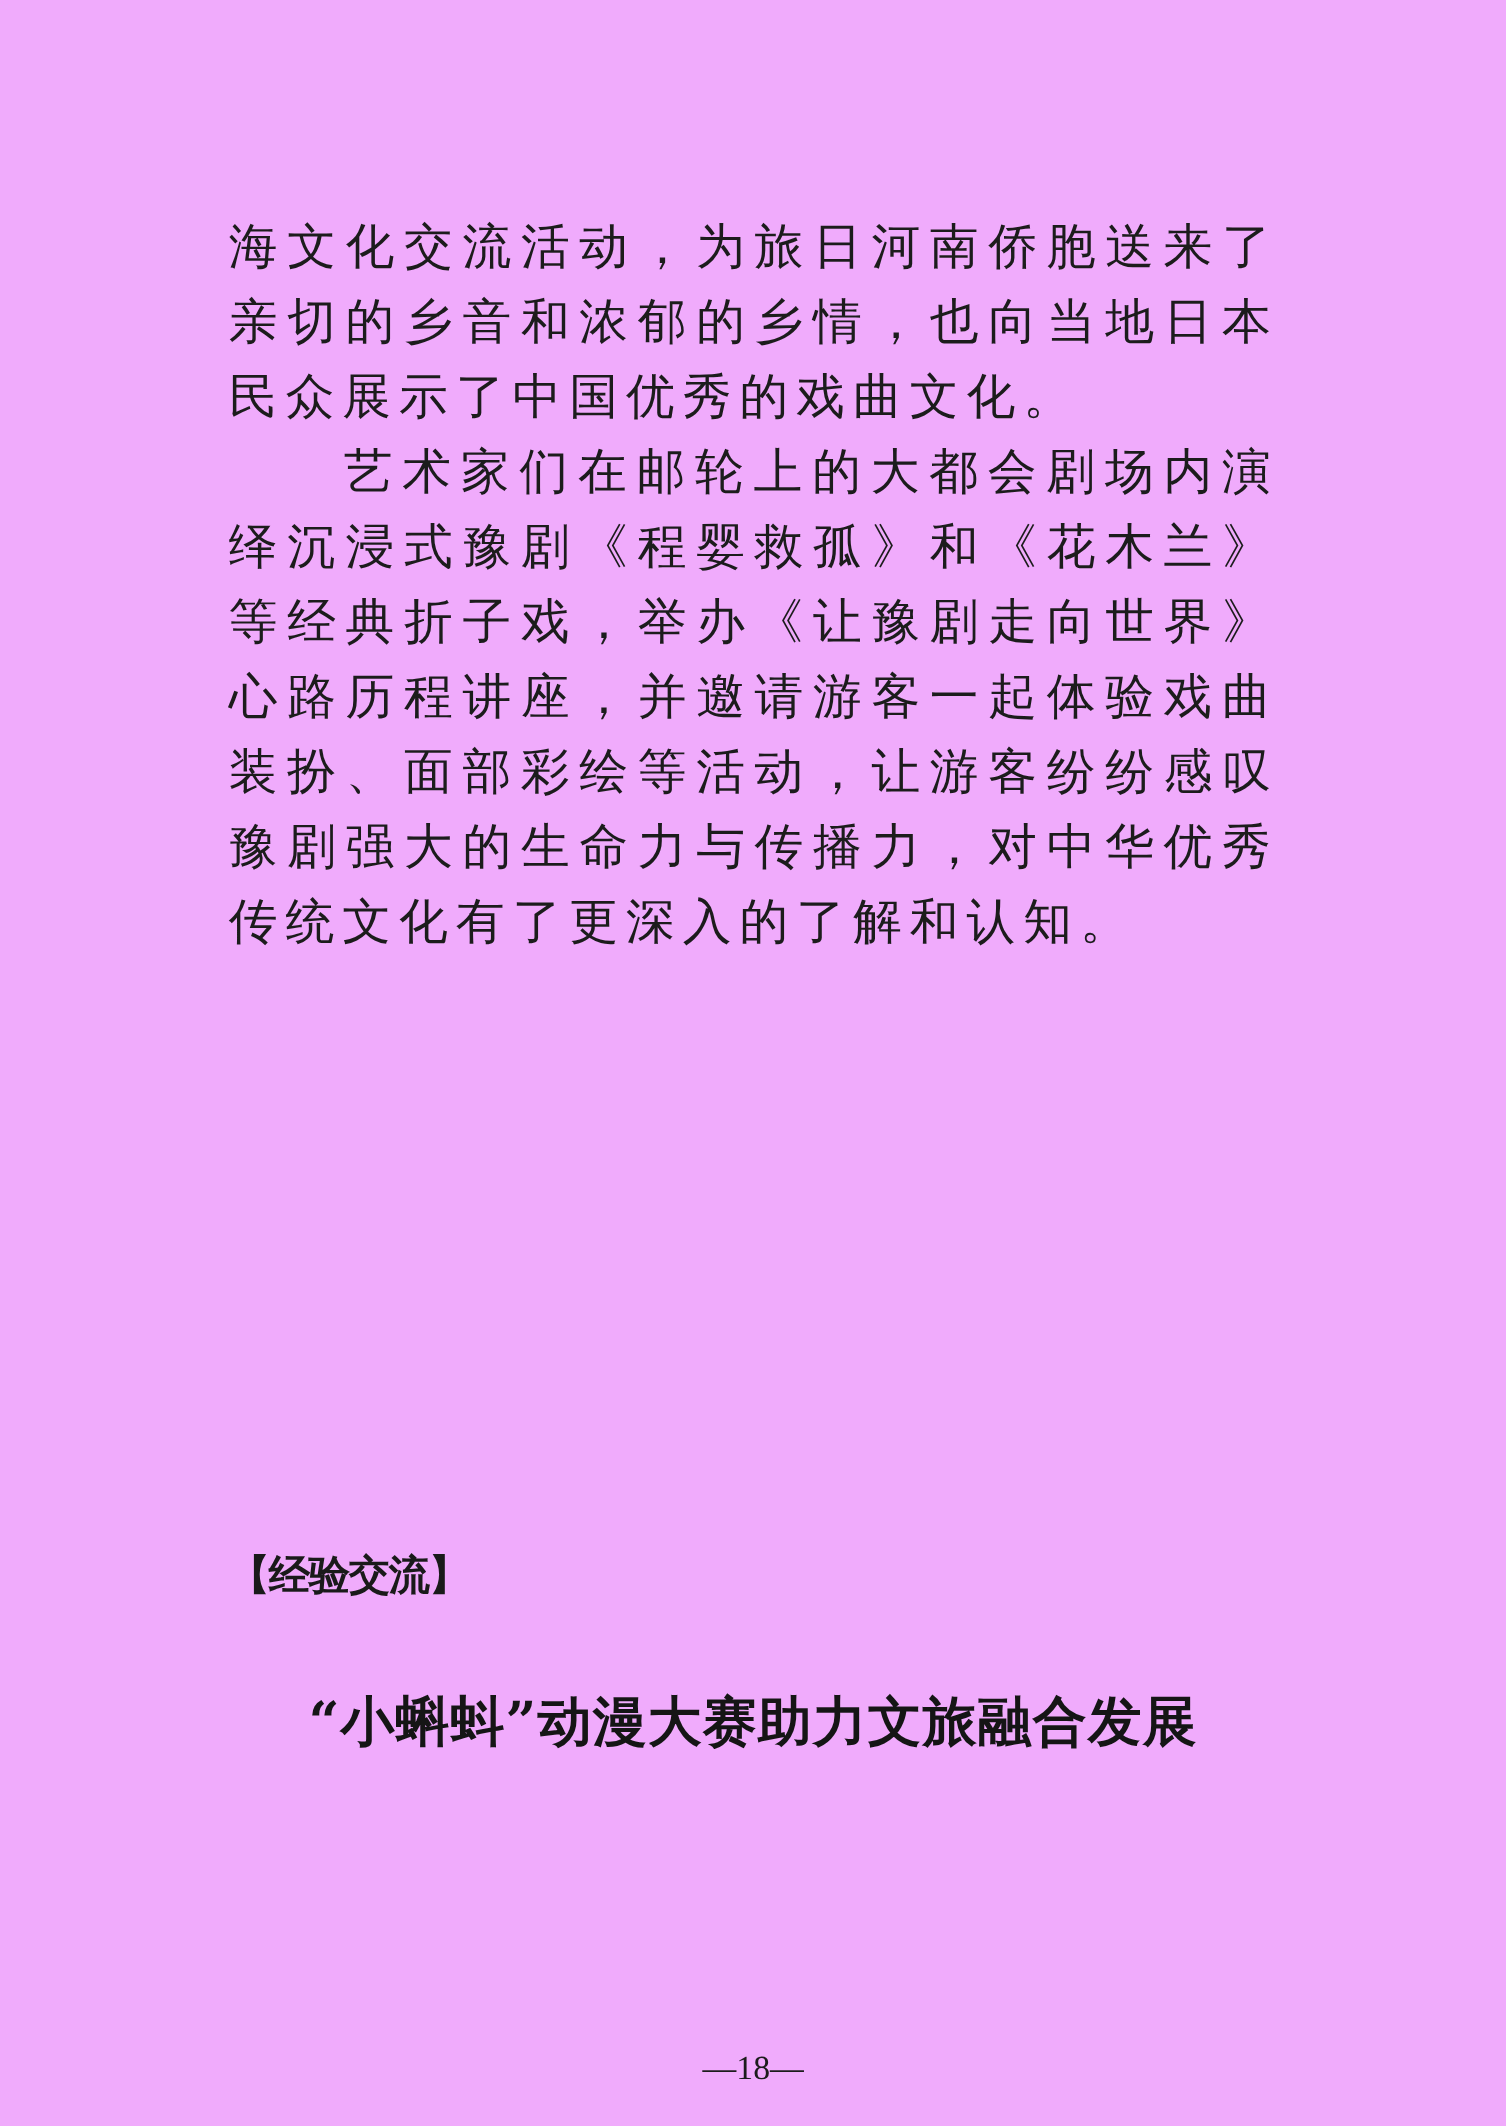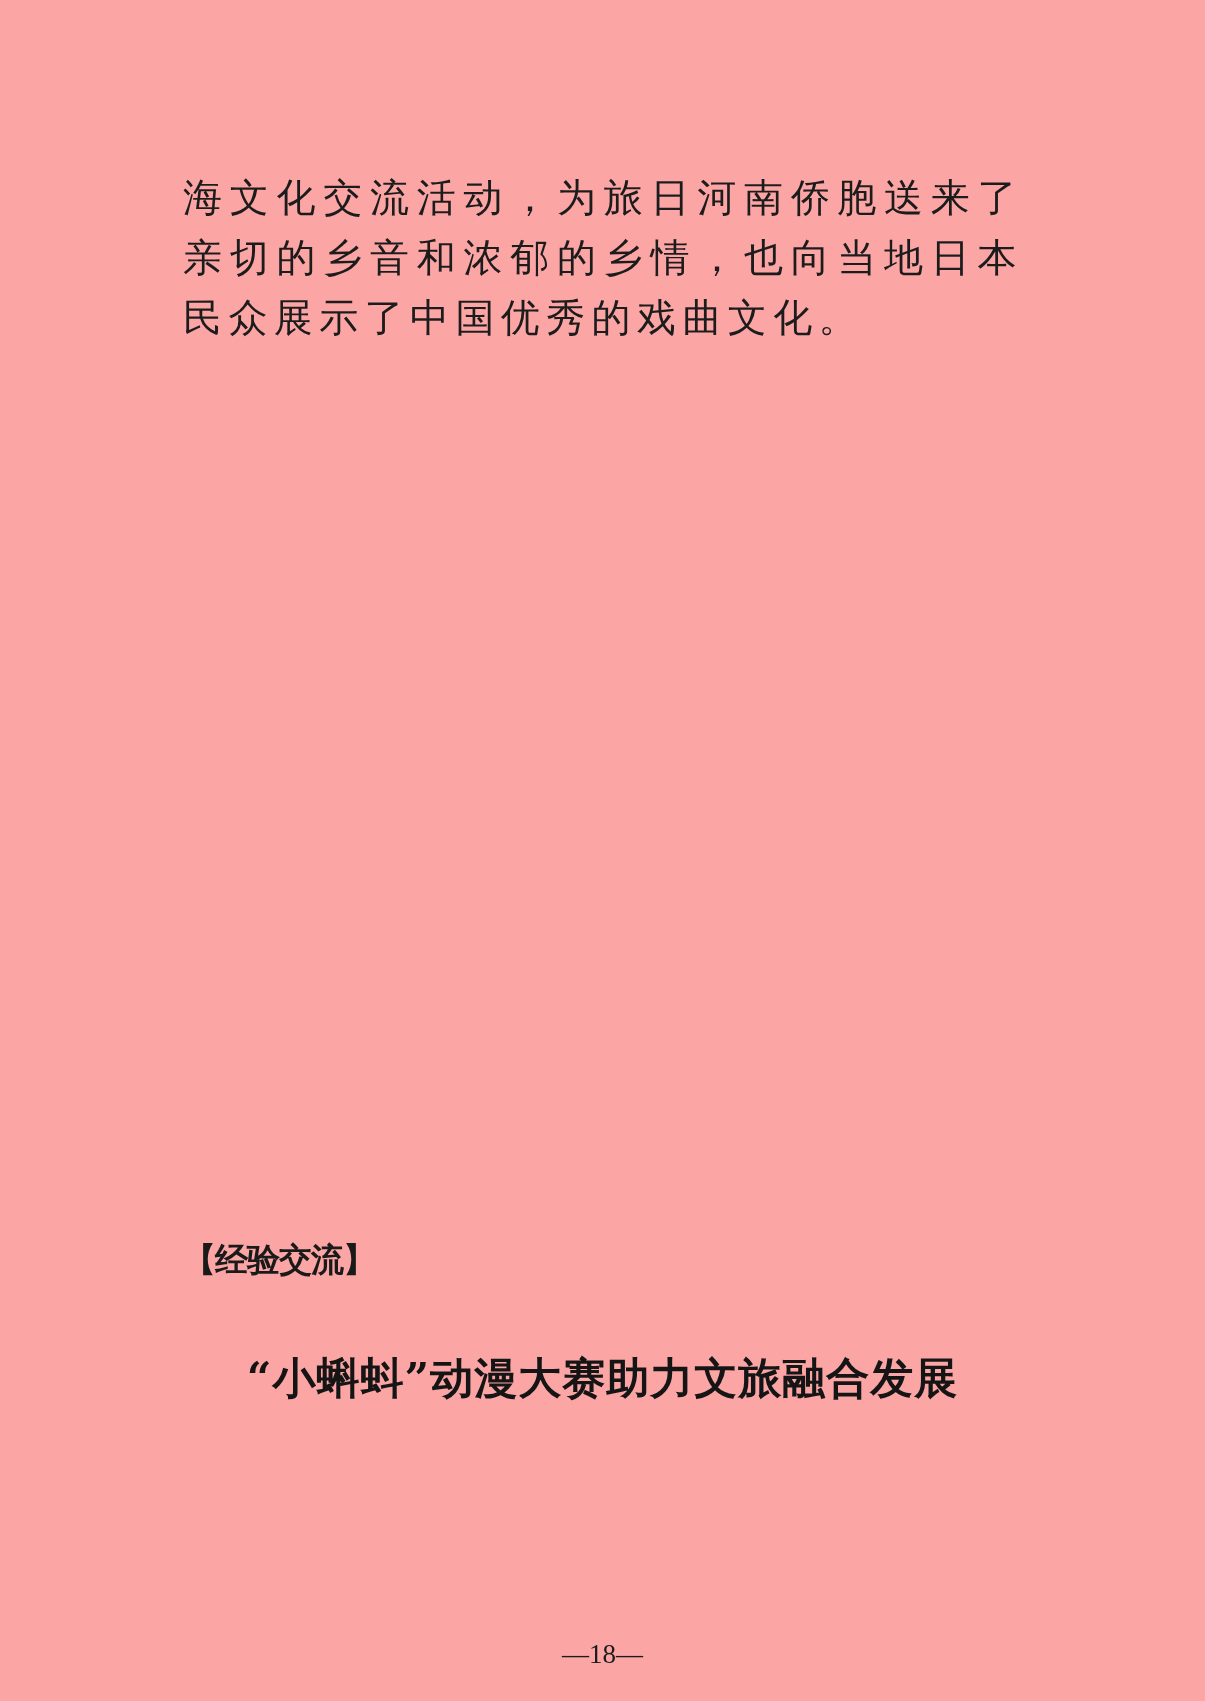--- a/index.html
+++ b/index.html
@@ -12,21 +12,21 @@
       height: 1701px;
       position: relative;
       overflow: hidden;
       color: #1a1a1a;
     }
     .page {
       position: absolute;
       left: 0; top: 0;
       width: 1205px;
       height: 1701px;
-      background: #fca5a5;
+      background: #f0abfc;
     }
     .body-text {
       position: absolute;
       left: 183px;
       width: 840px;
       font-family: "DejaVu Serif", "Liberation Serif", serif;
       font-size: 39px;
       line-height: 60px;
       letter-spacing: 6.4px;
       color: #1c1c1c;
@@ -93,20 +93,21 @@
       margin: 0;
     }
   </style>
 </head>
 <body>
 
 <div class="page">
 
   <p class="body-text p1">海文化交流活动，为旅日河南侨胞送来了亲切的乡音和浓郁的乡情，也向当地日本民众展示了中国优秀的戏曲文化。</p>
 
+  <p class="body-text p2">艺术家们在邮轮上的大都会剧场内演绎沉浸式豫剧《程婴救孤》和《花木兰》等经典折子戏，举办《让豫剧走向世界》心路历程讲座，并邀请游客一起体验戏曲装扮、面部彩绘等活动，让游客纷纷感叹豫剧强大的生命力与传播力，对中华优秀传统文化有了更深入的了解和认知。</p>
 
 
   <h3 class="section-label">【经验交流】</h3>
 
   <h1 class="article-title">“小蝌蚪”动漫大赛助力文旅融合发展</h1>
 
 
   <div class="page-number">—18—</div>
 
 </div>

